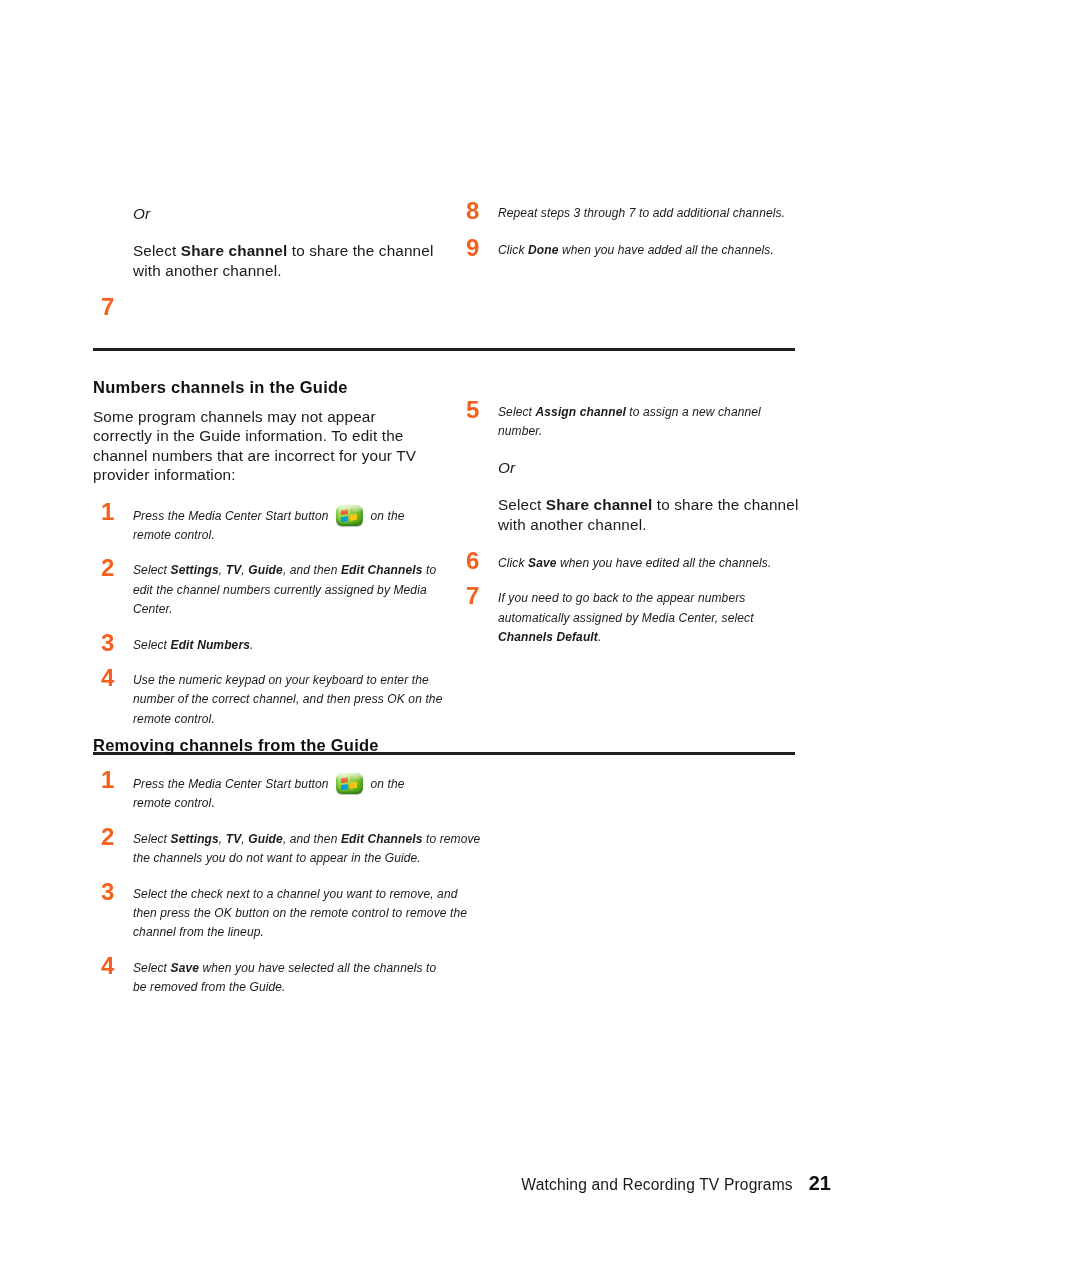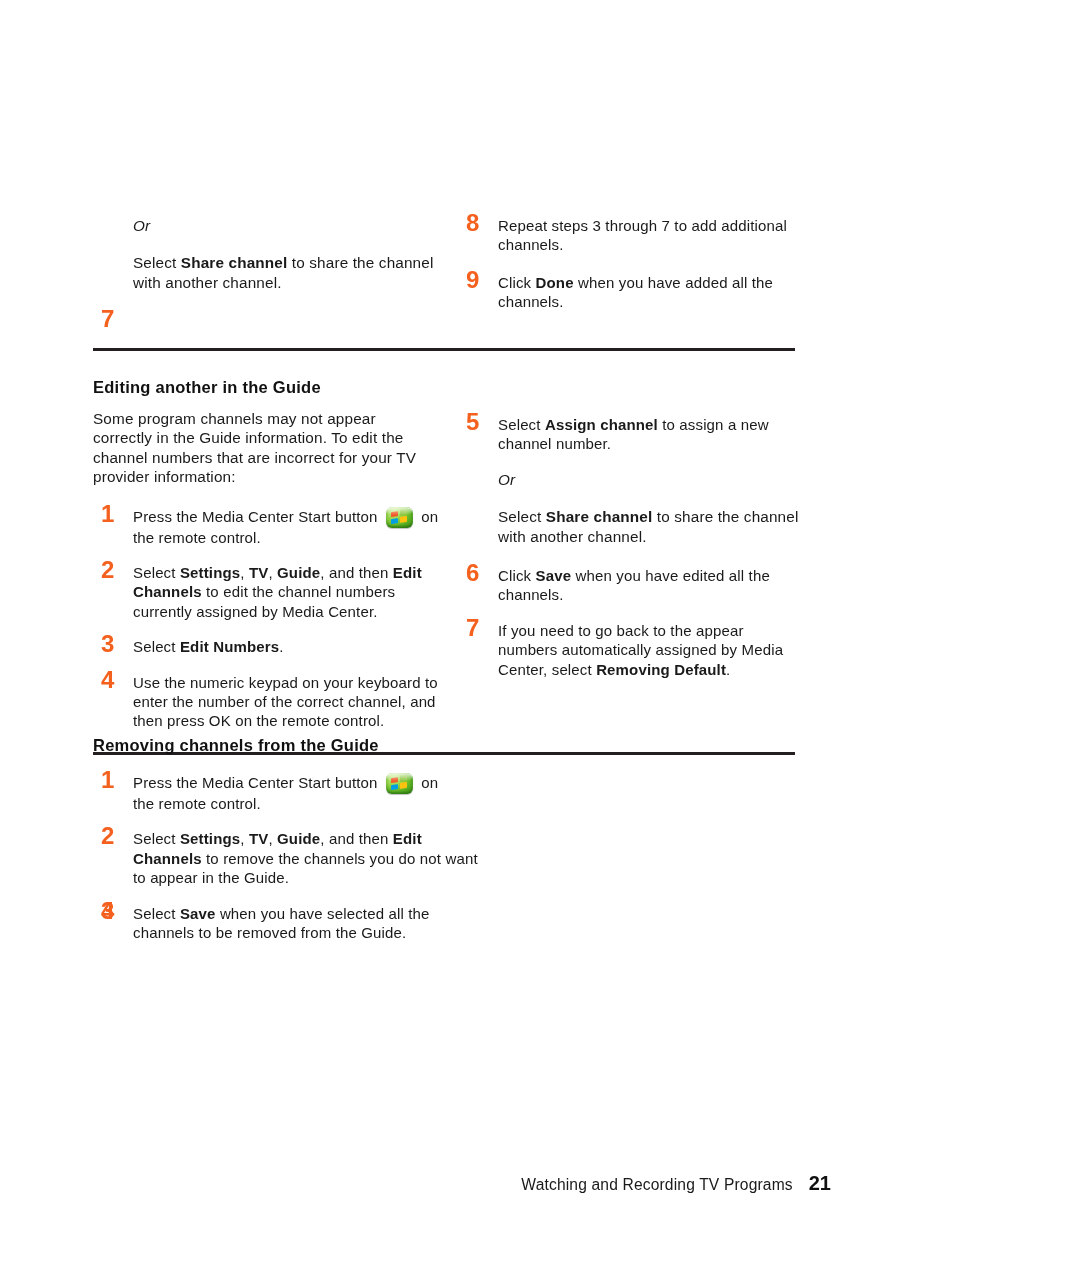--- a/index.html
+++ b/index.html
@@ -32,21 +32,20 @@
     left: 458px;
     width: 350px;
   }
 
   
   .para {
     font-size: 15.3px;
     line-height: 19.4px;
     letter-spacing: 0.01em;
     color: #1a1a1a;
-    margin-top: 12px;
   }
   .para b { font-weight: bold; }
   .italic { font-style: italic; }
 
   .indent {
     margin-left: 40px;
   }
 
   
   .step {
@@ -60,22 +59,23 @@
     top: -5px;
     width: 24px;
     text-align: left;
     color: #F4601E;
     font-weight: bold;
     font-size: 24px;
     line-height: 24px;
     font-family: "Liberation Sans", sans-serif;
   }
   .step-body {
-    font-size: 15px;
+    font-size: 12px;
     line-height: 19.4px;
+    font-style: italic;
   }
 
   
   .rule {
     position: absolute;
     left: 93px;
     width: 702px;
     height: 0;
     border-top: 3px solid #231f20;
   }
@@ -177,21 +177,21 @@
       <div class="step-num">9</div>
       <div class="step-body para">
         <span>Click </span><b>Done</b><span> when you have added all the channels.</span>
       </div>
     </div>
   </div>
 
   <div class="rule" style="top:348px;"></div>
 
   <div class="col-left" style="top:378px;">
-    <div class="sec-title" style="margin-bottom:10px;">Editing another in the Guide</div>
+    <div class="sec-title" style="margin-bottom:10px;">Numbers channels in the Guide</div>
 
     <div class="para" style="width:340px; margin-bottom:20px;">Some program channels may not appear correctly in the Guide information. To edit the channel numbers that are incorrect for your TV provider information:</div>
 
     <div class="step" style="margin-bottom:16px;">
       <div class="step-num">1</div>
       <div class="step-body para">
         <span>Press the Media Center Start button </span><span class="mc-icon"><span class="flag">
               <span class="q q1"></span>
               <span class="q q2"></span>
               <span class="q q3"></span>
@@ -238,21 +238,21 @@
     <div class="step" style="margin-bottom:16px;">
       <div class="step-num">6</div>
       <div class="step-body para">
         <span>Click </span><b>Save</b><span> when you have edited all the channels.</span>
       </div>
     </div>
 
     <div class="step">
       <div class="step-num">7</div>
       <div class="step-body para">
-        <span>If you need to go back to the appear numbers automatically assigned by Media Center, select </span><b>Removing Default</b><span>.</span>
+        <span>If you need to go back to the appear numbers automatically assigned by Media Center, select </span><b>Channels Default</b><span>.</span>
       </div>
     </div>
   </div>
 
   <div class="rule" style="top:752px;"></div>
 
   <div class="col-left" style="top:736px;">
     <div class="sec-title" style="margin-bottom:18px;">Removing channels from the Guide</div>
 
     <div class="step" style="margin-bottom:16px;">
@@ -269,20 +269,21 @@
 
     <div class="step" style="margin-bottom:16px; width:348px;">
       <div class="step-num">2</div>
       <div class="step-body para">
         <span>Select </span><b>Settings</b><span>, </span><b>TV</b><span>, </span><b>Guide</b><span>, and then </span><b>Edit Channels</b><span> to remove the channels you do not want to appear in the Guide.</span>
       </div>
     </div>
 
     <div class="step" style="margin-bottom:16px; width:348px;">
       <div class="step-num">3</div>
+      <div class="step-body para">Select the check next to a channel you want to remove, and then press the OK button on the remote control to remove the channel from the lineup.</div>
     </div>
 
     <div class="step">
       <div class="step-num">4</div>
       <div class="step-body para">
         <span>Select </span><b>Save</b><span> when you have selected all the channels to be removed from the Guide.</span>
       </div>
     </div>
   </div>
 

